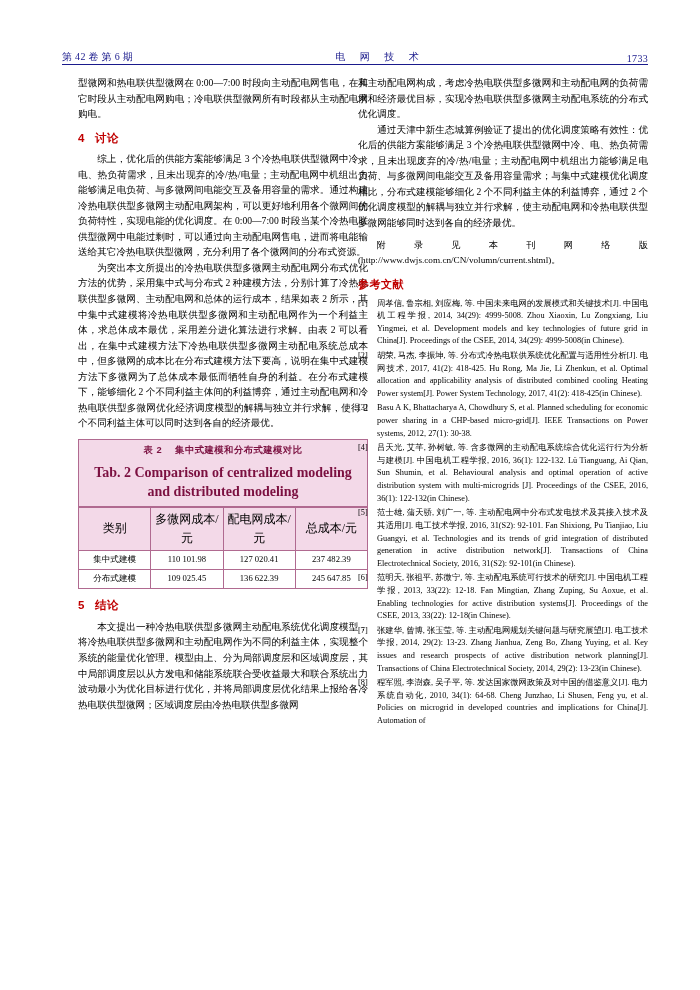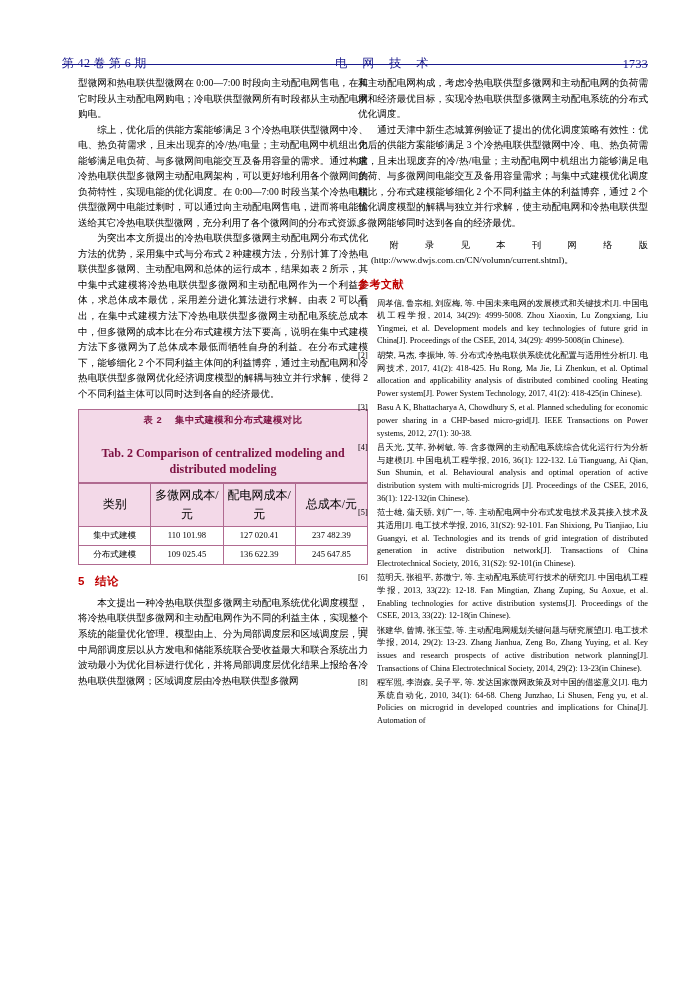--- a/index.html
+++ b/index.html
@@ -25,24 +25,23 @@
   
   .header {
     position: absolute;
     top: 42px;
     left: 62px;
     right: 52px;
     height: 22px;
     display: flex;
     align-items: flex-end;
     justify-content: space-between;
-    font-size: 12px;
+    font-size: 10px;
     color: #1a1a8c;
     font-family: "Liberation Serif", serif;
-    margin-top: 8px;
   }
   .header .hleft { letter-spacing: 0.3px; }
   .header .hcenter {
     letter-spacing: 6px;
     font-weight: normal;
   }
   .header .hright { letter-spacing: 0.3px; }
   .header-rule {
     position: absolute;
     top: 64px;
@@ -87,21 +86,21 @@
     font-weight: bold;
     margin: 8px 0 4px 0;
     font-family: "Liberation Sans", sans-serif;
     letter-spacing: 0.5px;
   }
 
   .weburl {
     font-size: 9.2px;
     line-height: 1.6;
     text-indent: 2em;
-    margin: 8px 0 0 13px;
+    margin: 8px 0 0 0;
     text-align: justify;
   }
 
   
   .ref {
     display: flex;
     font-size: 8.3px;
     line-height: 1.52;
     margin-bottom: 2px;
     text-align: justify;
@@ -129,25 +128,25 @@
   }
   .tbl-cap .cn {
     font-size: 9.3px;
     font-weight: bold;
     color: #7b1040;
     font-family: "Liberation Sans", sans-serif;
     letter-spacing: 0.5px;
   }
   .tbl-cap .cn .tnum { margin-right: 13px; }
   .tbl-cap .en {
-    font-size: 12px;
+    font-size: 14px;
     font-weight: bold;
     color: #7b1040;
     line-height: 1.35;
-    margin-top: 17px;
+    margin-top: 6px;
     font-family: "Liberation Serif", serif;
   }
   table.data {
     border-collapse: collapse;
     width: 290px;
     font-size: 8.6px;
     table-layout: fixed;
   }
   table.data th, table.data td {
     border: 1px solid #b06a90;
@@ -172,20 +171,23 @@
     <div class="hleft">第 42 卷 第 6 期</div>
     <div class="hcenter">电 网 技 术</div>
     <div class="hright">1733</div>
   </div>
   <div class="header-rule"></div>
 
   <div class="col col-left">
 
     <p class="body-p noind">型微网和热电联供型微网在 0:00—7:00 时段向主动配电网售电，在其它时段从主动配电网购电；冷电联供型微网所有时段都从主动配电网购电。</p>
 
+    <h2 class="sec">
+      <span class="num">4</span><span>讨论</span>
+    </h2>
 
     <p class="body-p">综上，优化后的供能方案能够满足 3 个冷热电联供型微网中冷、电、热负荷需求，且未出现弃的冷/热/电量；主动配电网中机组出力能够满足电负荷、与多微网间电能交互及备用容量的需求。通过构建冷热电联供型多微网主动配电网架构，可以更好地利用各个微网间的负荷特性，实现电能的优化调度。在 0:00—7:00 时段当某个冷热电联供型微网中电能过剩时，可以通过向主动配电网售电，进而将电能输送给其它冷热电联供型微网，充分利用了各个微网间的分布式资源。</p>
 
     <p class="body-p">为突出本文所提出的冷热电联供型多微网主动配电网分布式优化方法的优势，采用集中式与分布式 2 种建模方法，分别计算了冷热电联供型多微网、主动配电网和总体的运行成本，结果如表 2 所示，其中集中式建模将冷热电联供型多微网和主动配电网作为一个利益主体，求总体成本最优，采用差分进化算法进行求解。由表 2 可以看出，在集中式建模方法下冷热电联供型多微网主动配电系统总成本中，但多微网的成本比在分布式建模方法下要高，说明在集中式建模方法下多微网为了总体成本最低而牺牲自身的利益。在分布式建模下，能够细化 2 个不同利益主体间的利益博弈，通过主动配电网和冷热电联供型多微网优化经济调度模型的解耦与独立并行求解，使得 2 个不同利益主体可以同时达到各自的经济最优。</p>
 
     <div class="table-block">
       <div class="tbl-cap">
         <div class="cn">
           <span class="tnum">表 2</span><span>集中式建模和分布式建模对比</span>
         </div>

